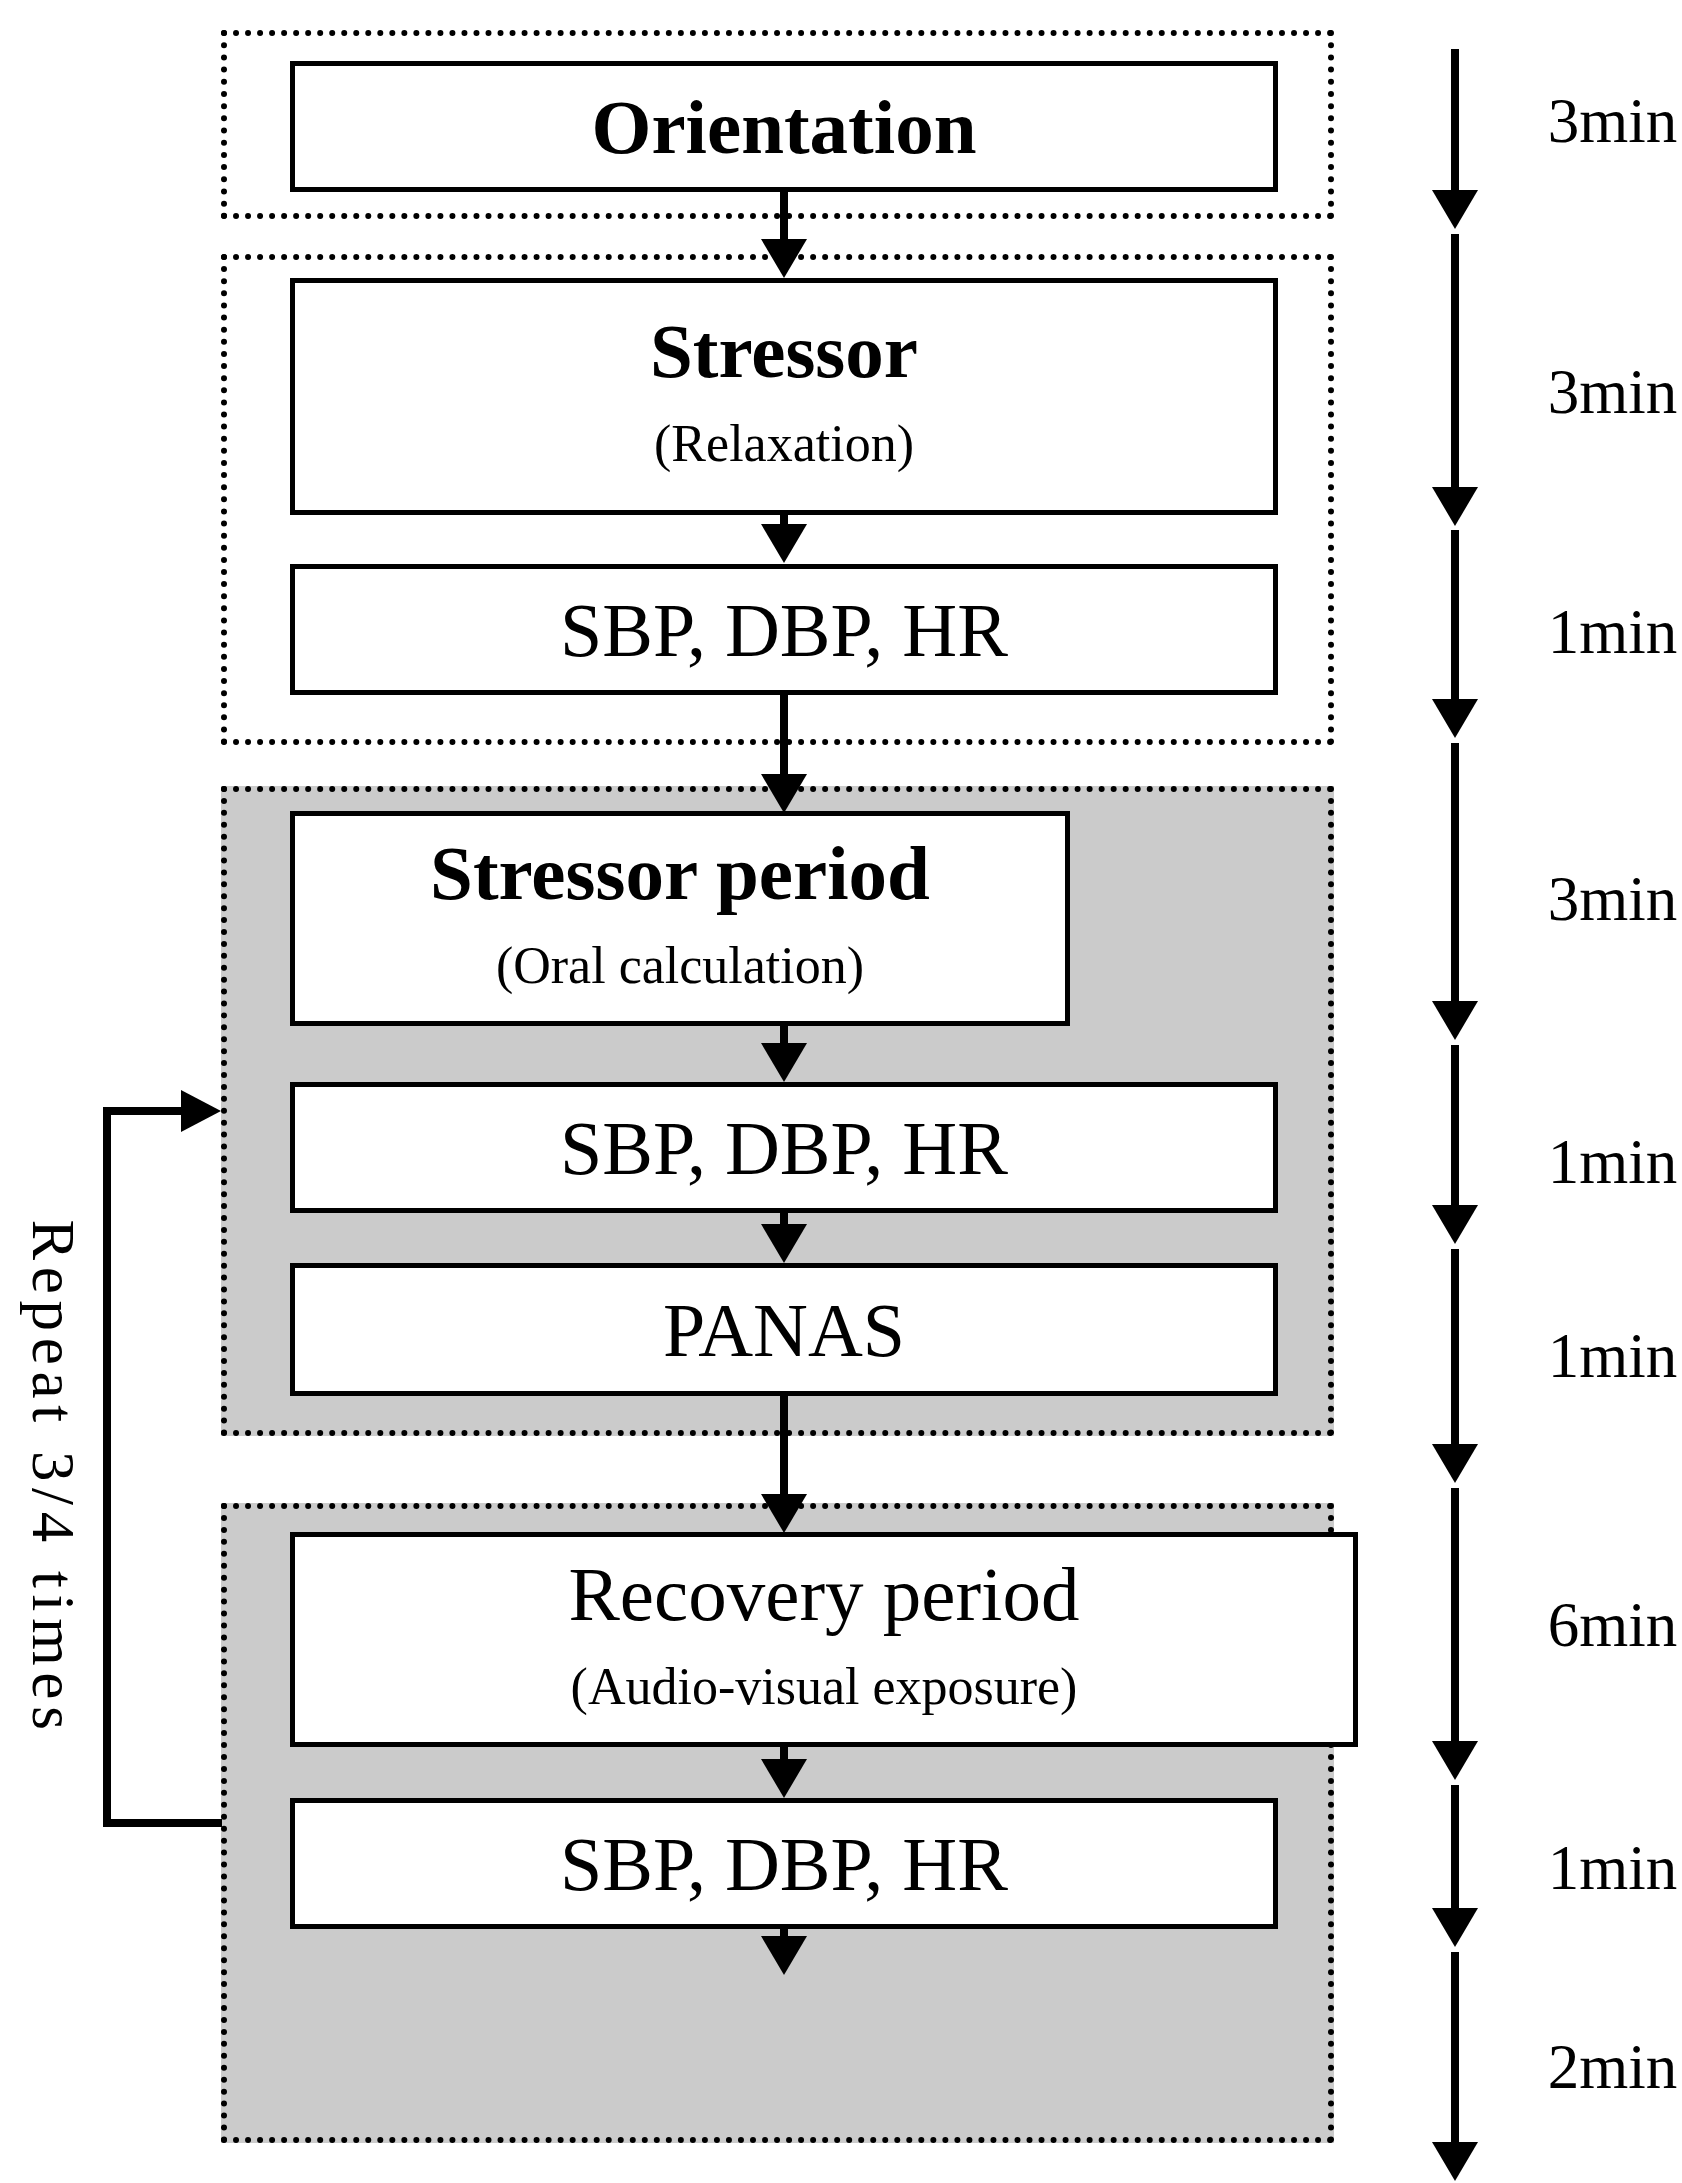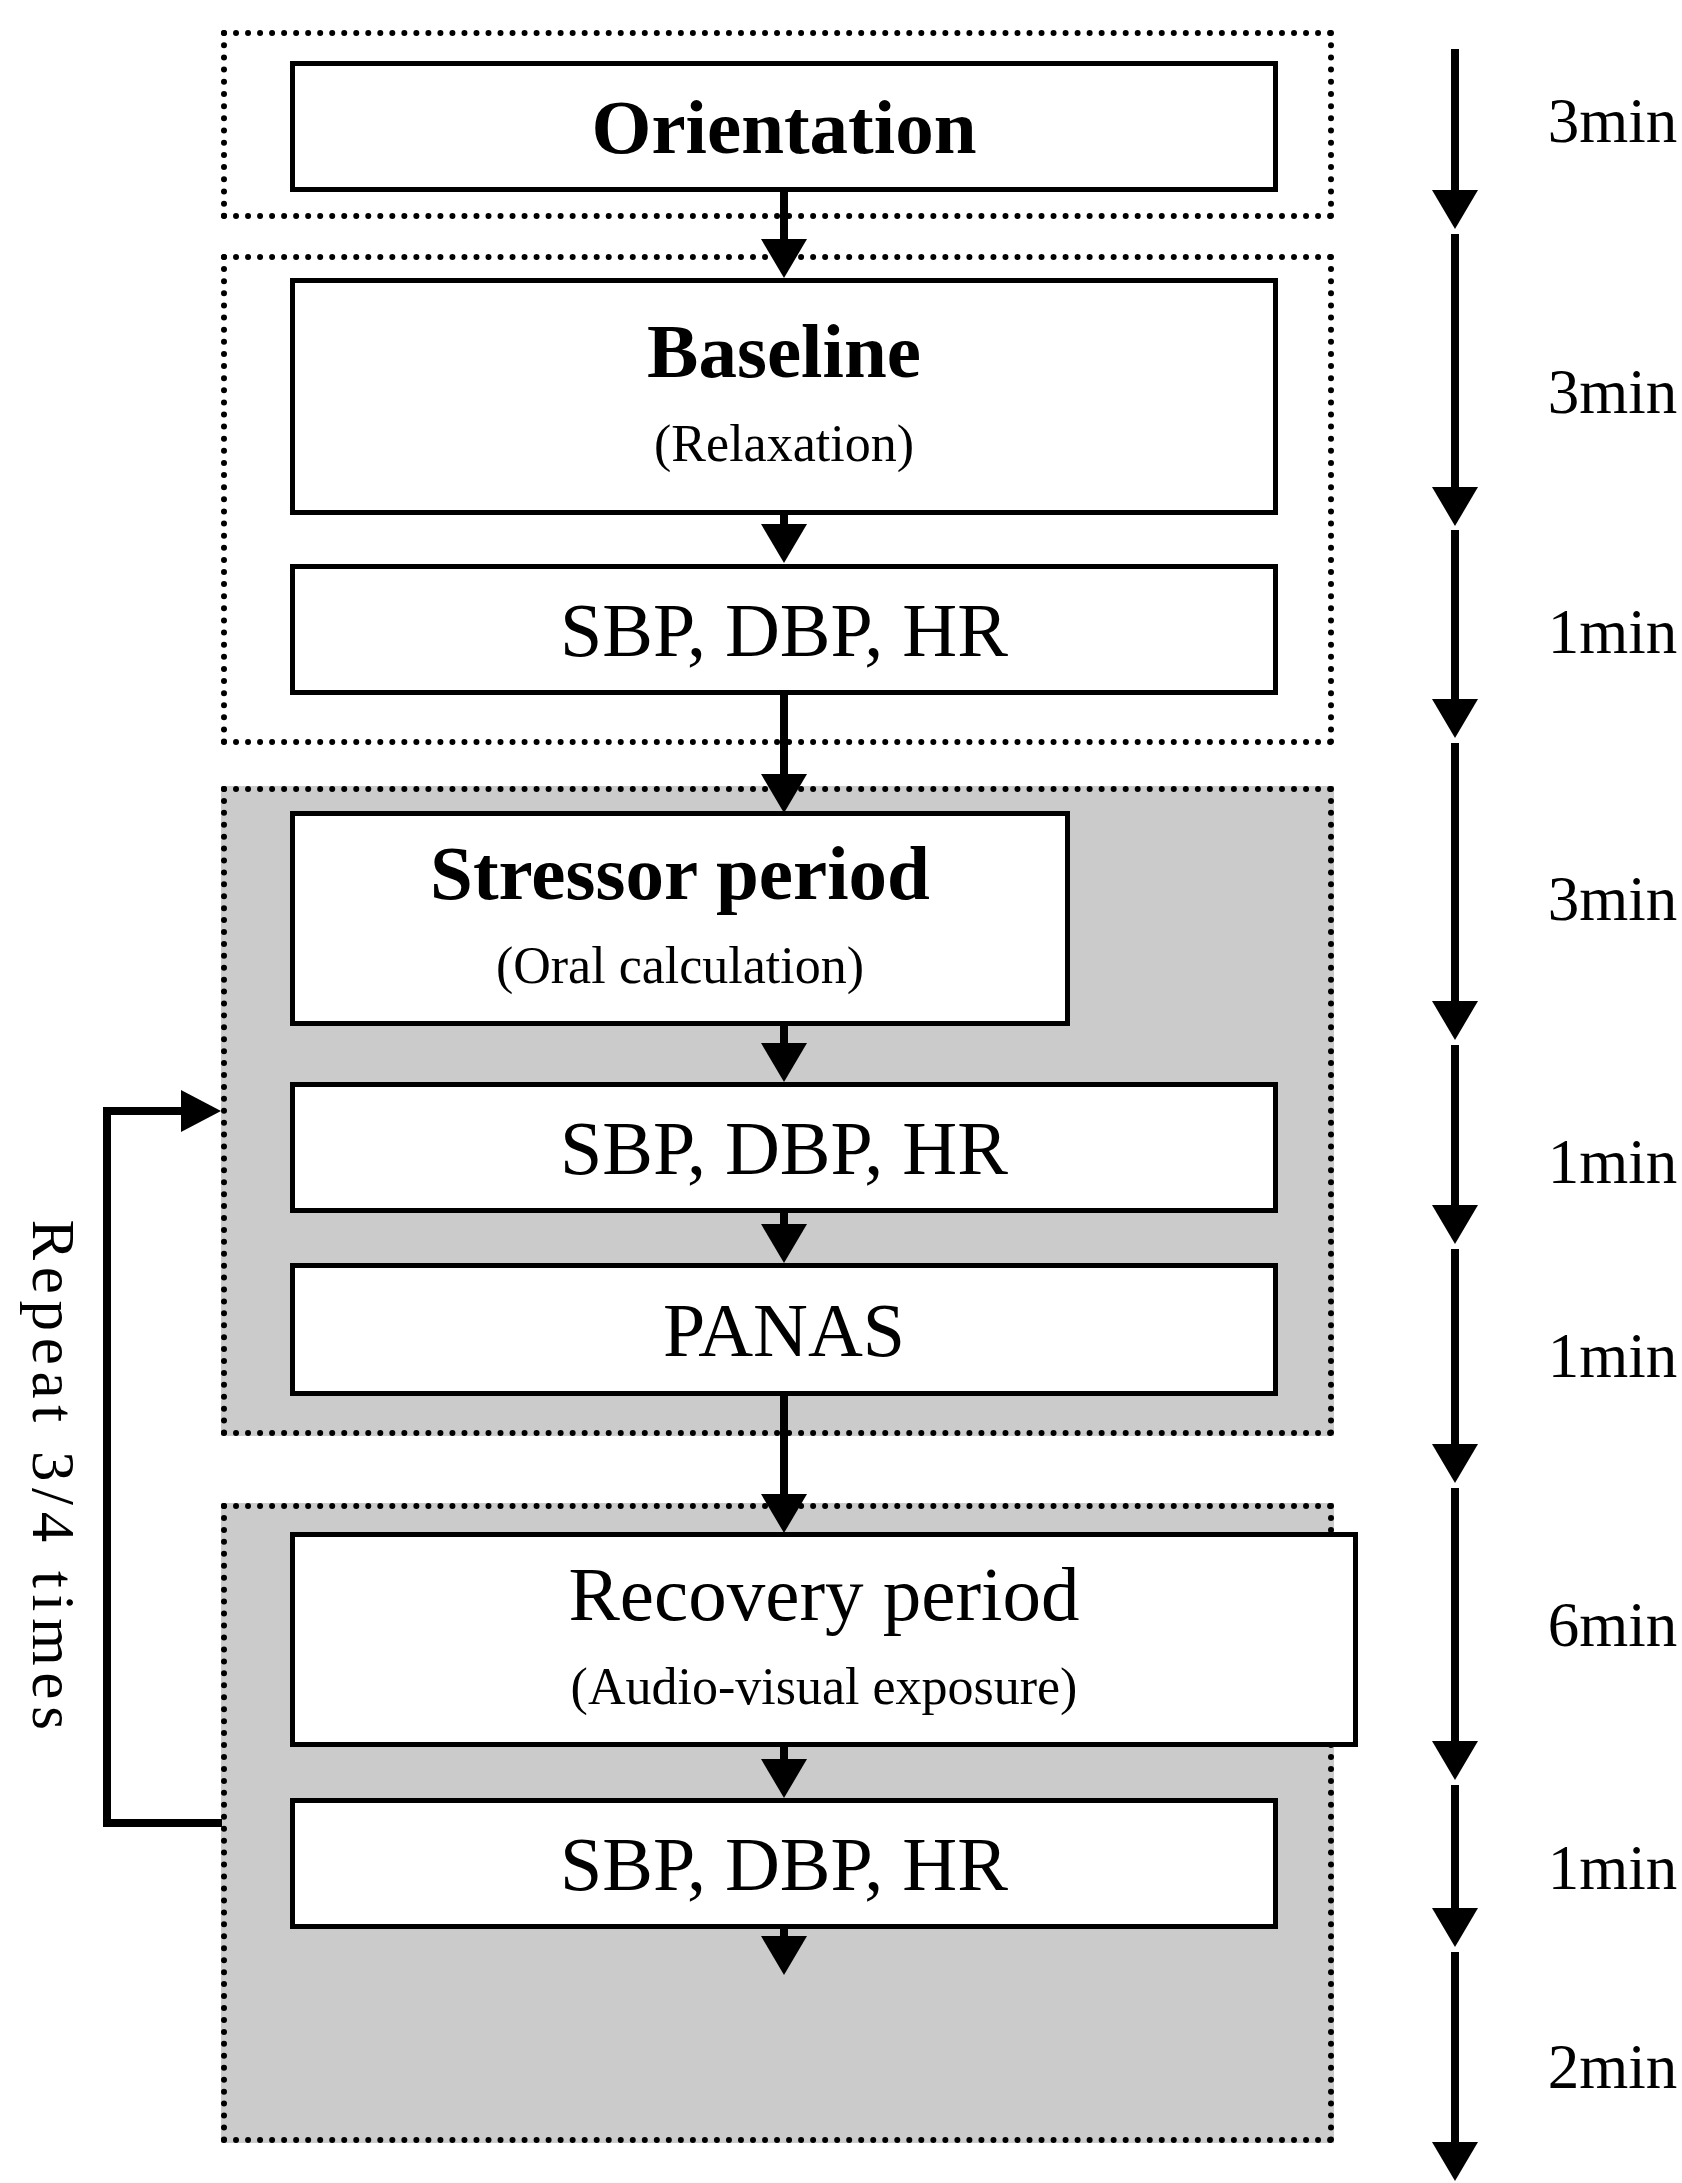--- a/index.html
+++ b/index.html
@@ -65,21 +65,21 @@
   <div class="head-down" style="left:761px;top:1759px;"></div>
 
   <div class="shaft-v" style="left:780px;top:1928px;height:11px;"></div>
   <div class="head-down" style="left:761px;top:1936px;"></div>
 
   <div class="fbox" style="left:290px;top:61px;width:988px;height:131px;">
     <div class="t-bold">Orientation</div>
   </div>
 
   <div class="fbox" style="left:290px;top:278px;width:988px;height:237px;">
-    <div class="t-bold">Baseline</div>
+    <div class="t-bold">Stressor</div>
     <div class="t-sub">(Relaxation)</div>
   </div>
 
   <div class="fbox" style="left:290px;top:564px;width:988px;height:131px;">
     <div class="t-single">SBP, DBP, HR</div>
   </div>
 
   <div class="fbox" style="left:290px;top:811px;width:780px;height:215px;">
     <div class="t-bold">Stressor period</div>
     <div class="t-sub">(Oral calculation)</div>

